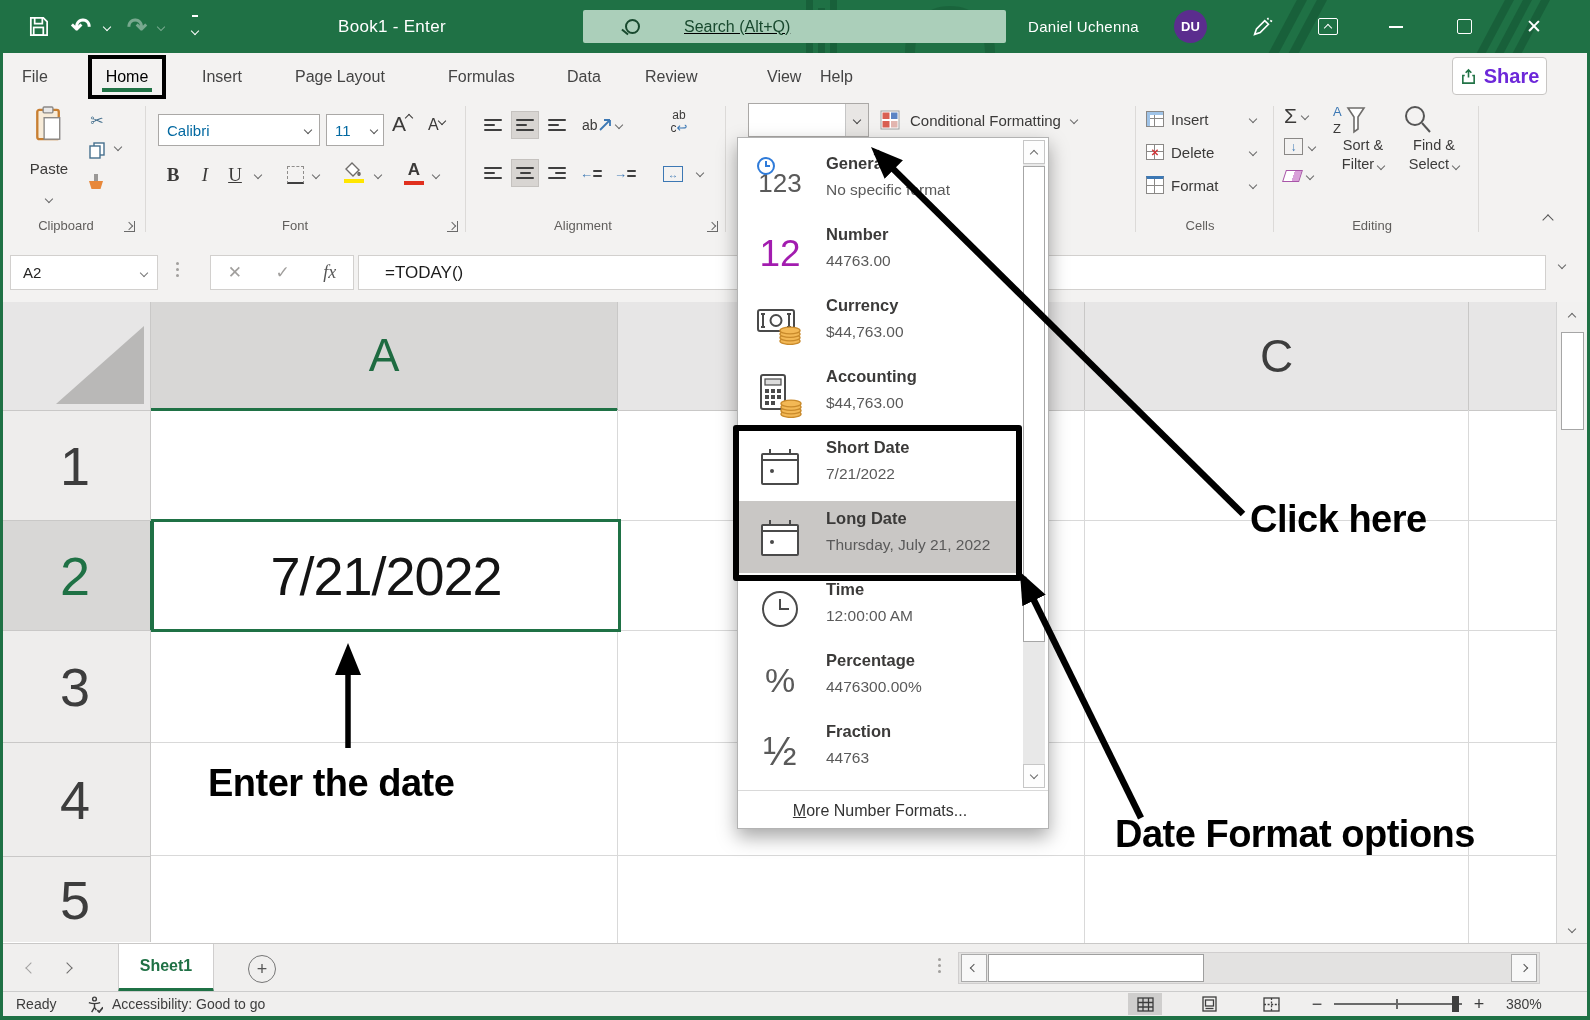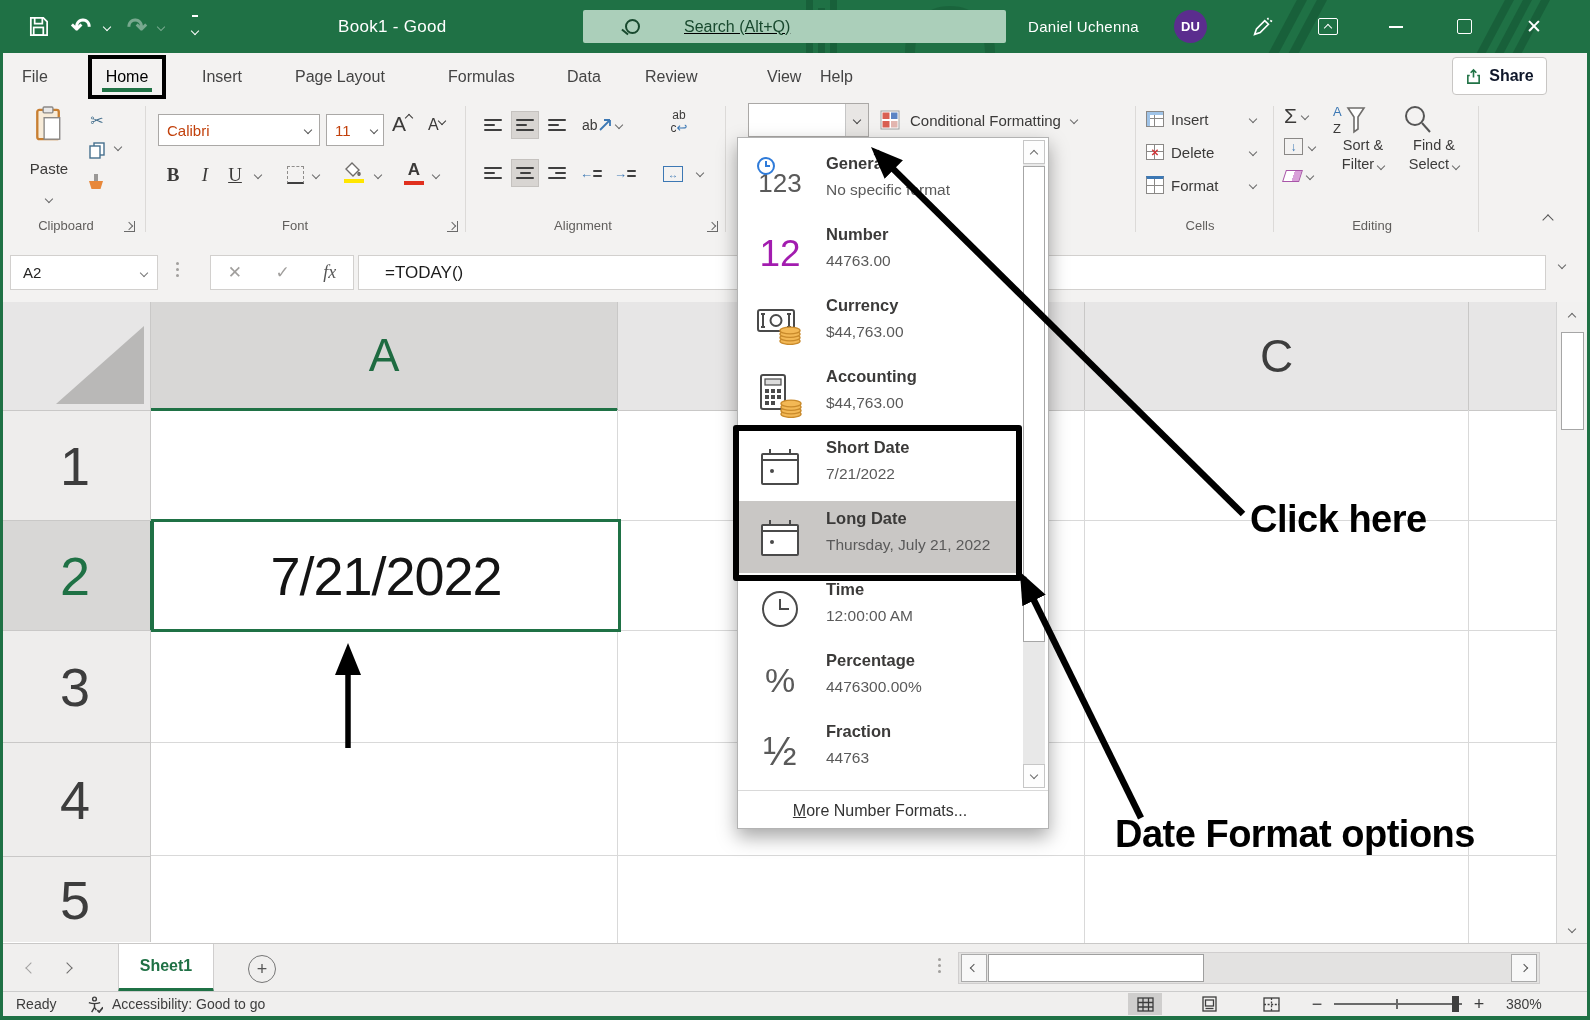--- a/index.html
+++ b/index.html
@@ -26,31 +26,31 @@
   .chev.left{transform:rotate(135deg);}
   .chev.right{transform:rotate(-45deg);}
   .chev.sm{width:5px;height:5px;}
 
   
   .menubar{left:0;top:53px;width:1590px;height:47px;background:#f3f2f1;}
   .mtab{position:absolute;top:0;height:47px;line-height:47px;font-size:16px;color:#444;}
   .home-box{border:4px solid #000;background:#f3f2f1;}
   .home-underline{position:absolute;left:10px;right:10px;bottom:3px;height:4px;background:#217346;}
   .share-btn{background:#fff;border:1px solid #c8c6c4;border-radius:4px;gap:7px;}
-  .share-btn span.lbl{color:#0f172a;font-size:16px;font-weight:bold;}
+  .share-btn span.lbl{color:#6d28d9;font-size:20px;font-weight:bold;}
 
   
   .ribbon{left:0;top:100px;width:1590px;height:142px;background:#f3f2f1;border-bottom:1px solid #d2d0ce;}
   .vsep{position:absolute;top:6px;height:126px;width:1px;background:#dcdad8;}
   .glabel{position:absolute;top:118px;font-size:13px;color:#605e5c;text-align:center;}
   .launcher{position:absolute;top:121px;width:10px;height:10px;border-right:1.6px solid #6a6a6a;border-bottom:1.6px solid #6a6a6a;}
   .launcher::after{content:"";position:absolute;right:2px;bottom:2px;width:5px;height:5px;border-right:1.6px solid #6a6a6a;border-bottom:1.6px solid #6a6a6a;transform:rotate(-45deg);}
   .rbtn-lbl{font-size:15px;color:#3b3a39;}
   .combo{background:#fff;border:1px solid #aaa8a6;}
-  .combo .val{font-size:15px;color:#c2410c;padding-left:8px;}
+  .combo .val{font-size:15px;color:#0369a1;padding-left:8px;}
   .ibars{width:18px;display:flex;flex-direction:column;gap:3px;}
   .ibars i{display:block;height:2px;background:#3f3f3f;border-radius:1px;width:18px;}
   .ibars.mid i:nth-child(2){width:11px;}
   .ibars.cen i{align-self:center;} .ibars.cen i:nth-child(2){width:11px;}
   .ibars.rgt i{align-self:flex-end;} .ibars.rgt i:nth-child(2){width:11px;}
   .sqbtn{width:26px;height:26px;}
   .pressed{background:#d8d5d2;outline:1px solid #c5c2bf;}
   .bletter{font-family:"Liberation Serif",serif;font-weight:bold;font-size:19px;color:#3b3a39;}
   .ubar{display:block;height:4px;margin-top:1px;}
   .borders-ic{width:15px;height:15px;border:1px dashed #8f8d8b;border-bottom:2px solid #3f3f3f;}
@@ -139,21 +139,21 @@
     <div class="a fxc tb-btn" style="left:100px;width:14px;">
         <span class="chev sm"></span>
       </div>
     <div class="a fxc tb-btn" style="left:120px;width:34px;font-size:24px;font-weight:bold;color:rgba(255,255,255,.4);">↷</div>
     <div class="a fxc tb-btn" style="left:154px;width:14px;color:rgba(255,255,255,.4);">
         <span class="chev sm"></span>
       </div>
     <div class="a fxc tb-btn" style="left:180px;width:30px;">
       <span class="qat-ic" style="display:inline-block;border-top:2px solid #fff;padding-top:3px;"><span class="chev sm"></span></span>
     </div>
-    <div class="a title-text" style="left:338px;">Book1 - Good</div>
+    <div class="a title-text" style="left:338px;">Book1 - Enter</div>
     <div class="a fx search" style="left:583px;top:10px;width:423px;height:33px;text-decoration:underline;">
       <span class="mag" style="margin-left:42px;"></span>
       <span class="search-text" style="margin-left:44px;">Search (Alt+Q)</span>
     </div>
     <div class="a title-text" style="left:1028px;font-size:15px;">Daniel Uchenna</div>
     <div class="a fxc avatar" style="left:1174px;top:10px;">
       <span>DU</span>
     </div>
     <div class="a fxc tb-btn" style="left:1240px;width:44px;">
       <svg width="22" height="22" viewBox="0 0 24 24" fill="none" stroke="#fff" stroke-width="1.8">
@@ -636,20 +636,21 @@
         </div>
     </div>
     <div class="dd-sep"></div>
     <div class="dd-footer fxc">
       <span>More Number Formats...</span>
     </div>
   </div>
 
   <div class="a annot-box" style="left:733px;top:425px;width:277px;height:144px;"></div>
   <div class="a annot-text" style="left:1250px;top:498px;">Click here</div>
+  <div class="a annot-text" style="left:208px;top:762px;">Enter the date</div>
   <div class="a annot-text" style="left:1115px;top:813px;">Date Format options</div>
 
   <svg class="a arrows" width="1590" height="1020" viewBox="0 0 1590 1020">
     <defs>
       <marker id="ah" markerUnits="userSpaceOnUse" markerWidth="32" markerHeight="26" refX="25" refY="13" orient="auto">
         <path d="M0,0 L32,13 L0,26 z" fill="#000"></path>
       </marker>
     </defs>
     <line x1="1243" y1="514" x2="876" y2="152" stroke="#000" stroke-width="6.5" marker-end="url(#ah)"></line>
     <line x1="1141" y1="818" x2="1023" y2="578" stroke="#000" stroke-width="6.5" marker-end="url(#ah)"></line>

